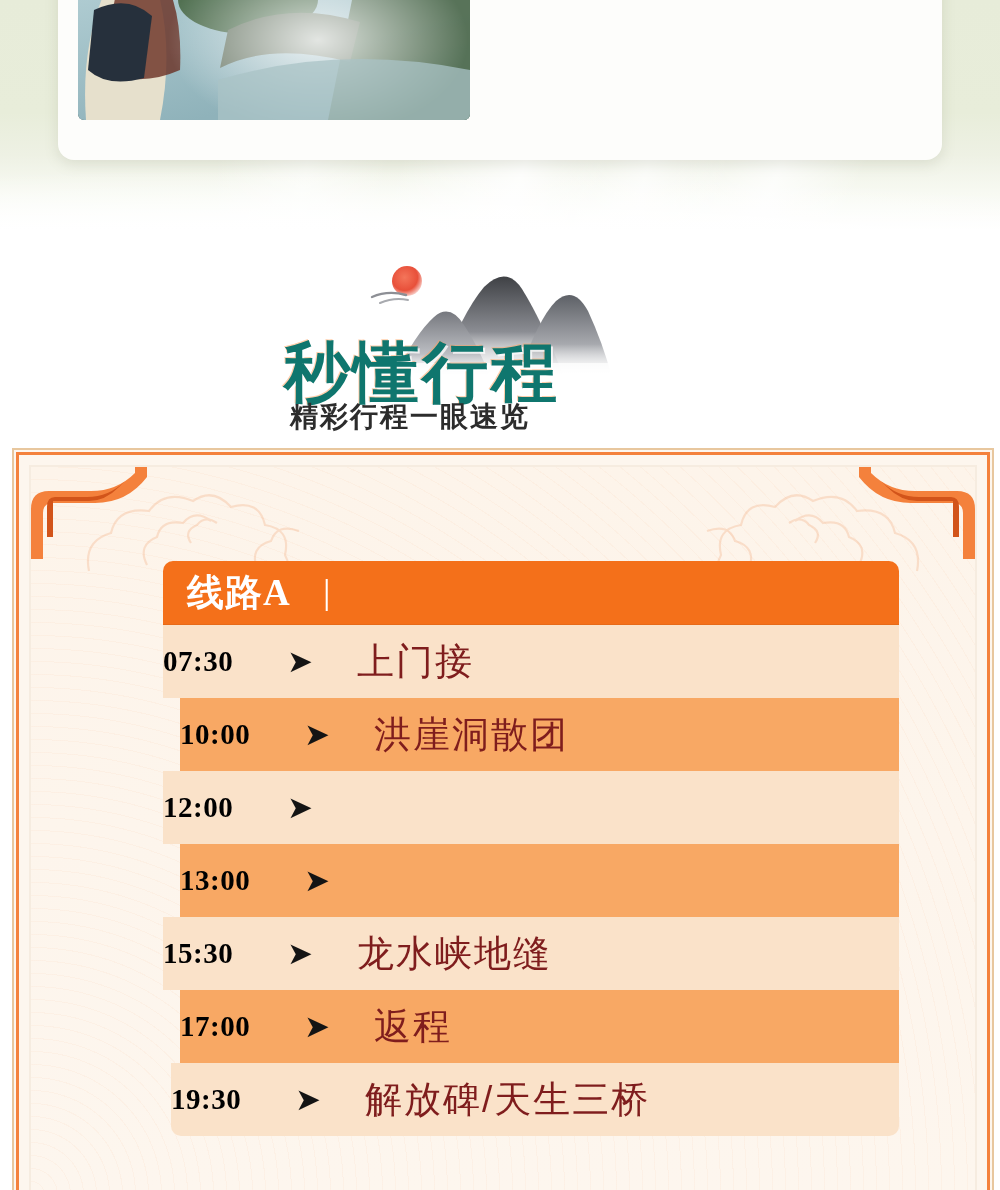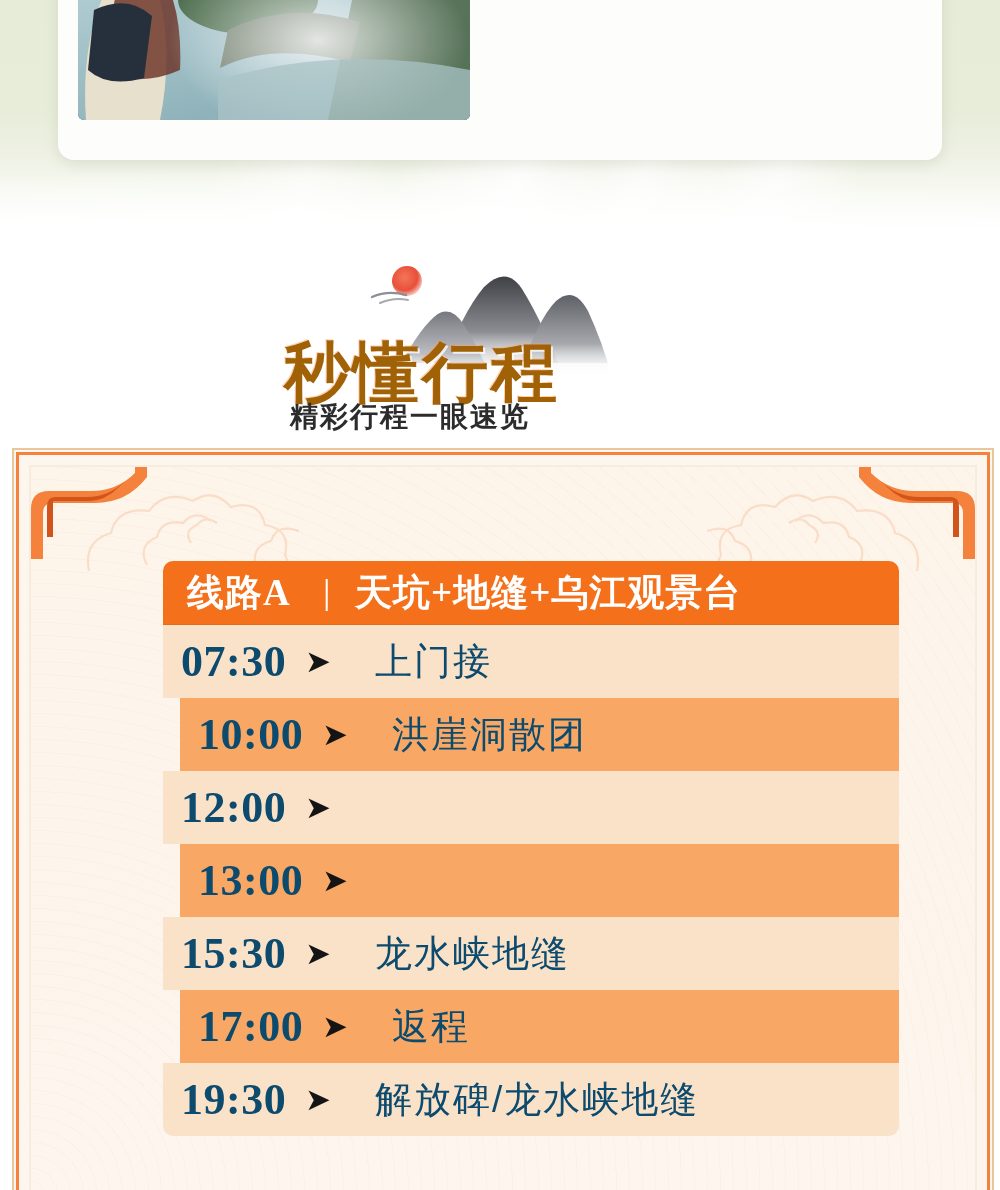--- a/index.html
+++ b/index.html
@@ -47,21 +47,21 @@
     position:absolute;left:0;top:250px;width:1000px;height:185px;
     text-align:center;
   }
   #mountain-wrap{
     position:absolute;left:350px;top:5px;width:300px;height:125px;
   }
   #title-main{
     position:absolute;left:0;top:78px;width:844px;
     font-family:"Liberation Serif","DejaVu Serif",serif;
     font-weight:bold;font-size:66px;letter-spacing:3px;
-    color:#a16207;
+    color:#0f766e;
     text-shadow:2px 2px 0 rgba(255,255,255,.75), -1px -1px 0 rgba(255,160,90,.5);
   }
   #title-sub{
     position:absolute;left:0;top:148px;width:820px;
     font-size:28px;font-weight:bold;color:#2c2c2c;letter-spacing:2px;
   }
 
   
   #frame{
     position:absolute;left:16px;top:452px;width:968px;height:742px;
@@ -98,32 +98,32 @@
     color:#ffffff;font-weight:bold;font-size:37px;letter-spacing:1px;
     box-shadow:inset 0 -1px 0 rgba(0,0,0,.05);
   }
   .hdr-route{margin-right:14px;}
   .hdr-sep{font-weight:normal;font-size:32px;margin:0 12px 0 6px;}
   .row{
     height:73px;display:flex;align-items:center;
     background:#fae2c9;
   }
   .row.alt{background:#f8a864;margin-left:17px;}
-  .row:last-child{border-radius:0 0 10px 10px;}
+  .row:last-child{border-radius:0 0 10px 10px;margin-left:8px;}
   .row-time{
-    width:124px;padding-left:18px;flex:none;
+    width:124px;flex:none;
     font-family:"Liberation Serif","DejaVu Serif",serif;
-    font-weight:bold;font-size:44px;color:#0c4a6e;letter-spacing:.5px;
+    font-weight:bold;font-size:29px;color:#000000;letter-spacing:.5px;
   }
   .row-arrow{
     width:70px;flex:none;text-align:left;
     font-size:31px;color:#141414;line-height:1;
   }
   .row-label{
-    font-size:37px;color:#0c4a6e;letter-spacing:2px;white-space:nowrap;
+    font-size:37px;color:#7f1d1d;letter-spacing:2px;white-space:nowrap;
   }
 </style>
 </head>
 <body>
 
 <div id="bg-green"></div>
 <div id="bg-brush"></div>
 <div id="bg-whitewash"></div>
 
 <div id="top-card">
@@ -257,21 +257,20 @@
     <svg class="corner" id="corner-tr" viewBox="0 0 116 92">
       <path d="M0 92 V42 Q0 24 18 24 H60 Q86 24 104 6 V0 H116 V10 Q96 36 64 36 H22 Q12 36 12 46 V92 Z" fill="#f4813c"></path>
       <path d="M22 34 H58 Q74 34 88 20 L94 14 Q78 30 56 30 H24 Q16 30 16 40 V70 H22 Z" fill="#d2541a"></path>
     </svg>
 
     <div id="table">
 
       <div id="table-header">
         <span class="hdr-route">线路A</span>
         <span class="hdr-sep">｜</span>
-        <span>天坑+地缝+乌江观景台</span>
       </div>
 
       <div class="row">
         <span class="row-time">07:30</span>
         <span class="row-arrow">➤</span>
         <span class="row-label">上门接</span>
       </div>
 
       <div class="row alt">
         <span class="row-time">10:00</span>
@@ -297,18 +296,18 @@
 
       <div class="row alt">
         <span class="row-time">17:00</span>
         <span class="row-arrow">➤</span>
         <span class="row-label">返程</span>
       </div>
 
       <div class="row">
         <span class="row-time">19:30</span>
         <span class="row-arrow">➤</span>
-        <span class="row-label">解放碑/龙水峡地缝</span>
+        <span class="row-label">解放碑/天生三桥</span>
       </div>
 
     </div>
   </div>
 </div>
 
 </body></html>

